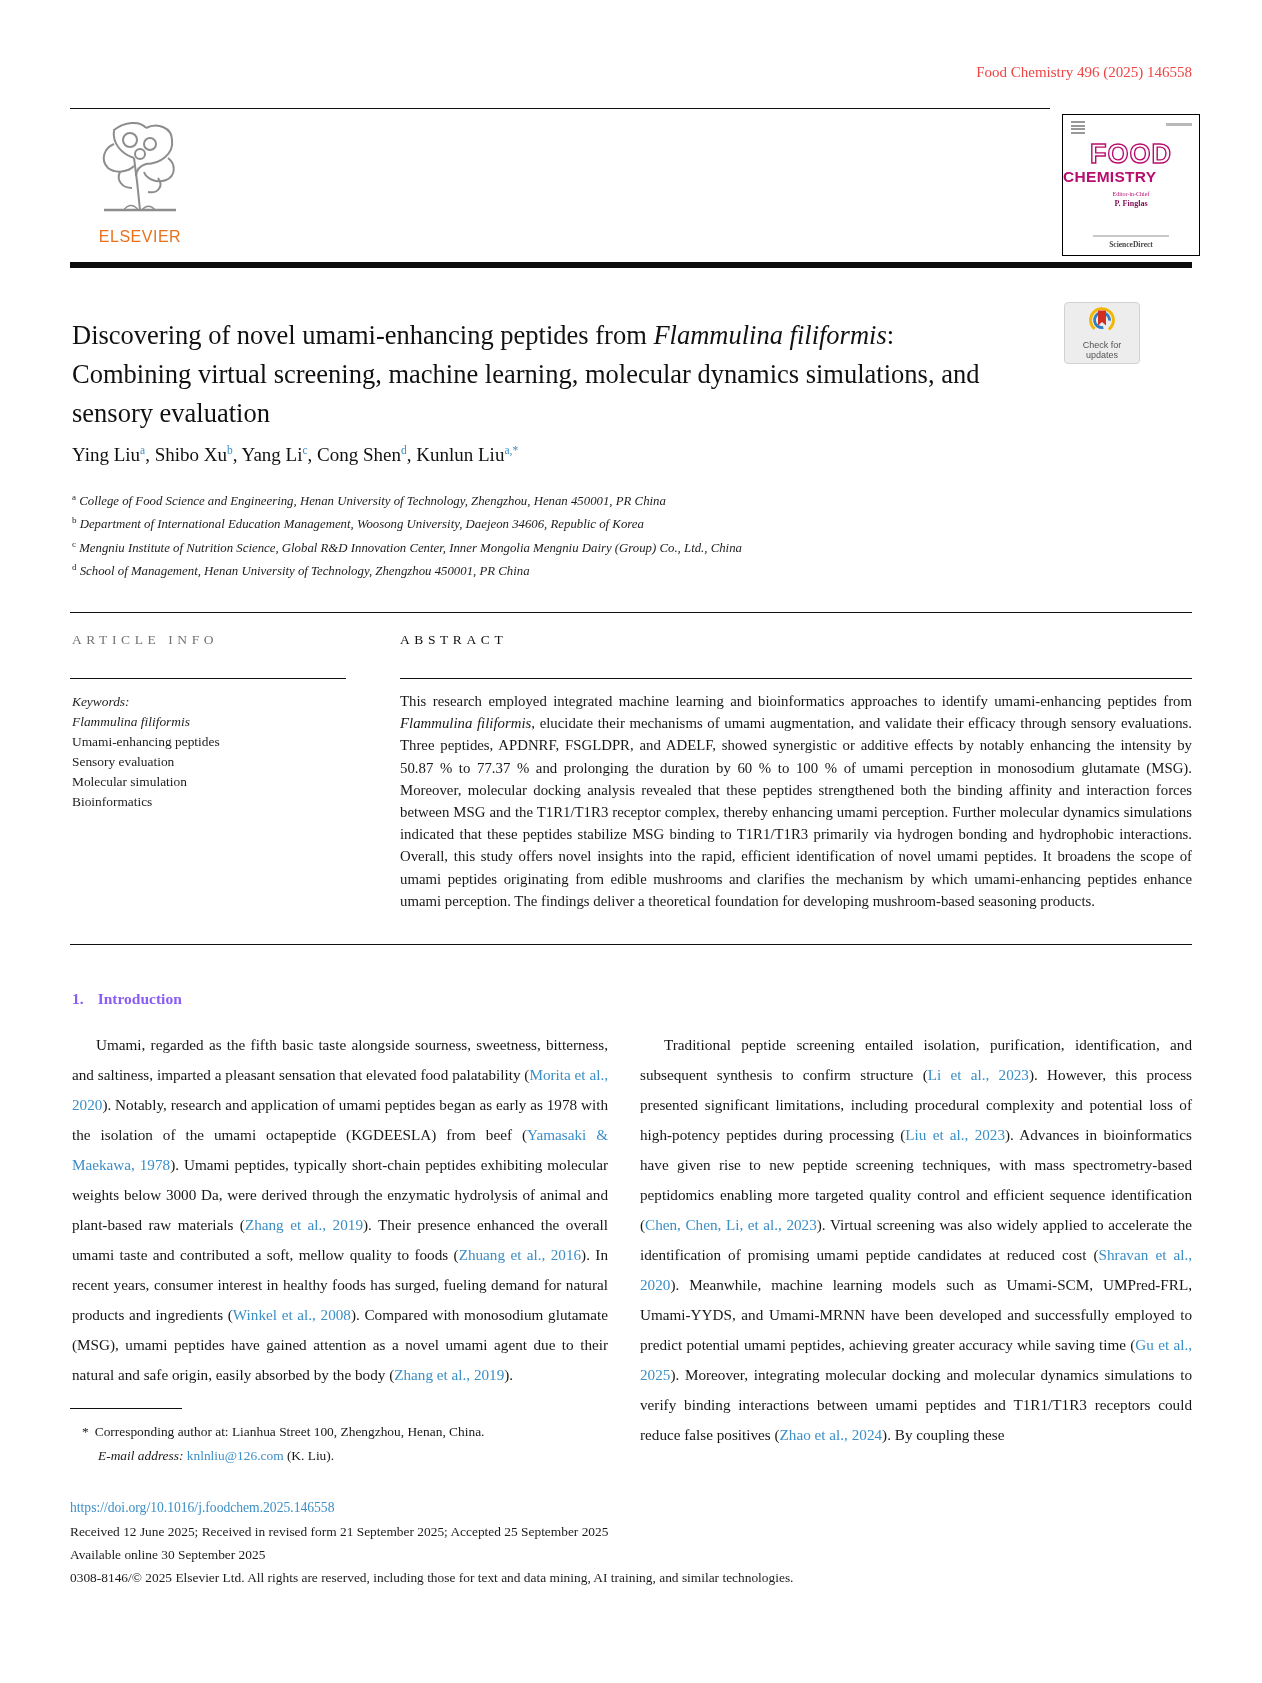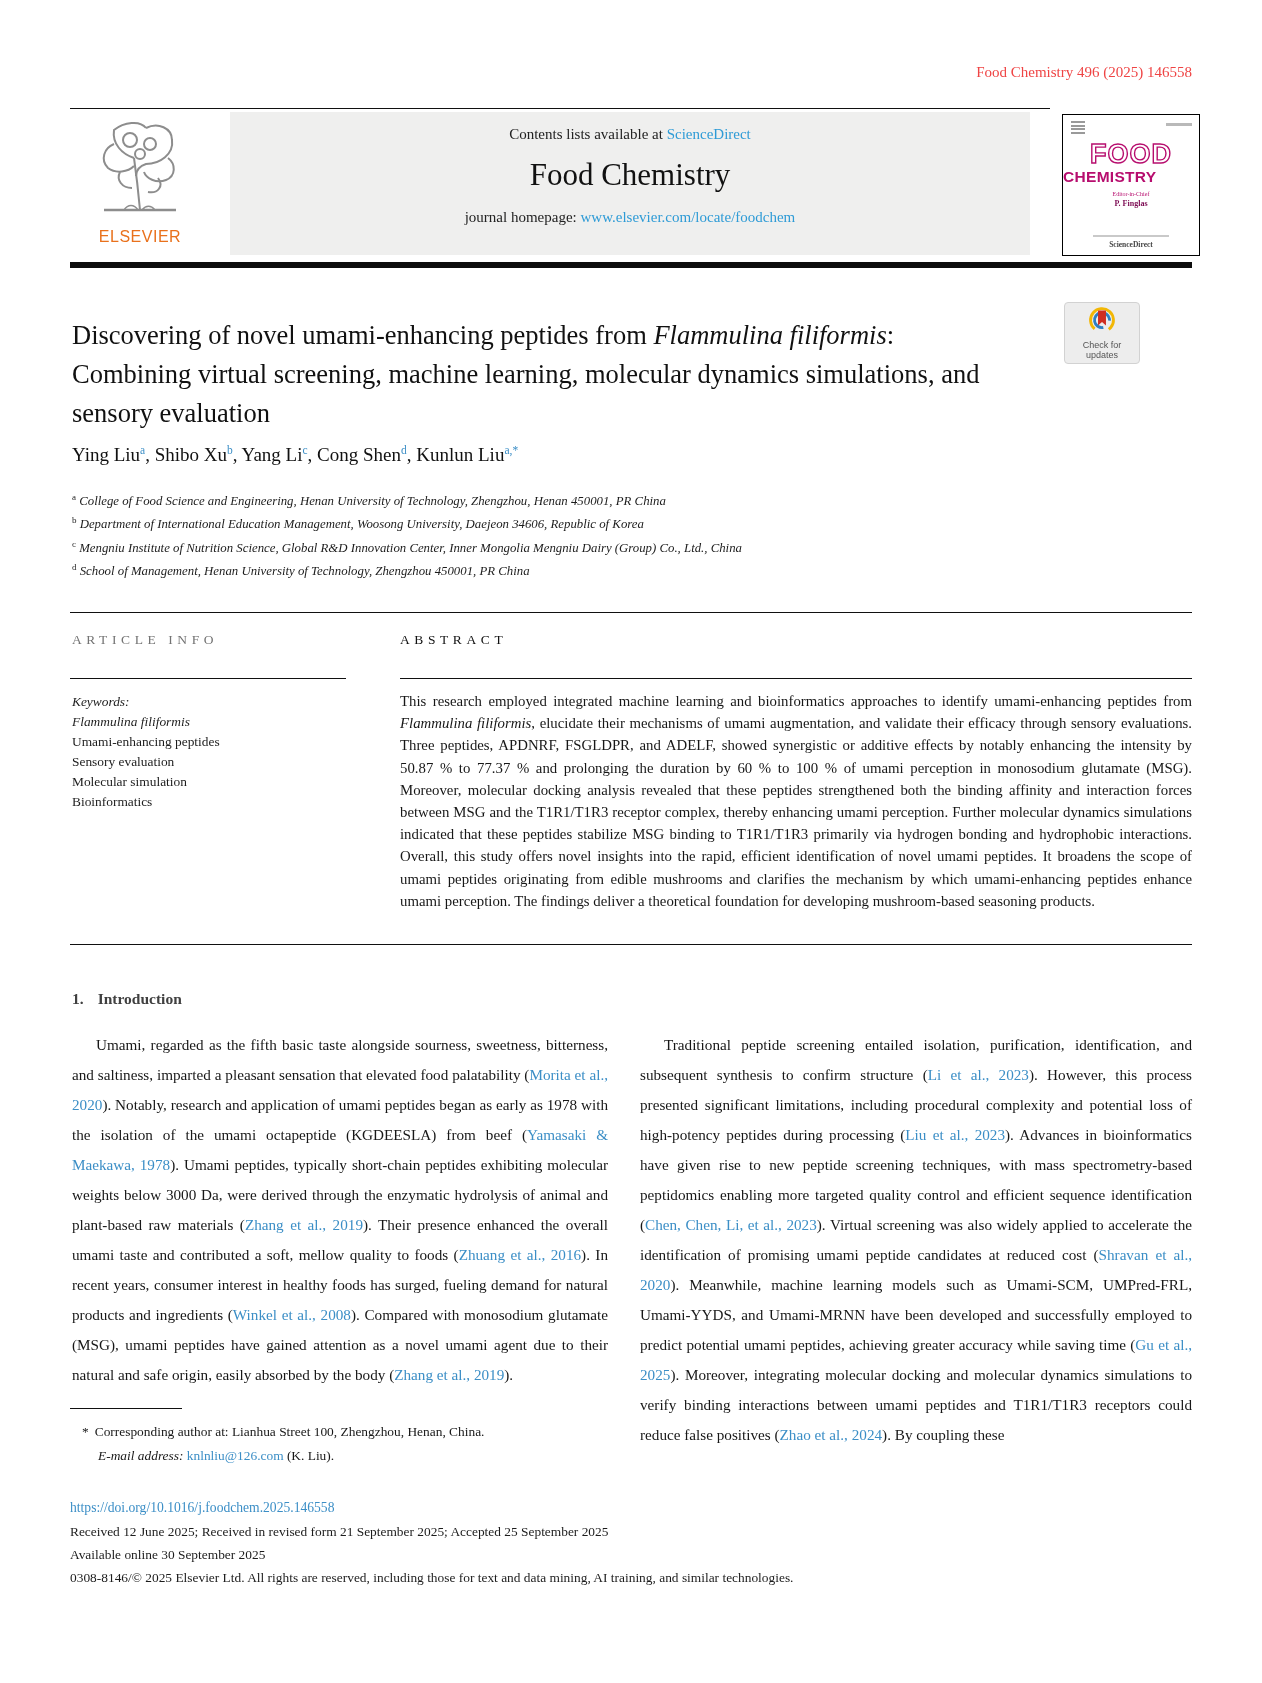--- a/index.html
+++ b/index.html
@@ -70,21 +70,21 @@
   .keywords .klabel { font-style:italic; }
   .kw-it { font-style:italic; }
 
   .abstract { left:400px; top:690px; width:792px; font-size:14.8px; line-height:22.2px;
               text-align:justify; color:#171717; }
   .abstract .it { font-style:italic; }
 
   .rule-full-2 { left:70px; top:944px; width:1122px; height:0; border-top:1.5px solid #111; }
 
   
-  .intro-head { left:72px; top:990px; font-size:15.5px; font-weight:700; color:#404040; }
+  .intro-head { left:72px; top:990px; font-size:15.5px; font-weight:700; color:#8b5cf6; }
   .intro-head .num { margin-right:14px; }
   .col { font-size:15.2px; line-height:30px; text-align:justify; color:#171717; }
   .col-left  { left:72px;  top:1030px; width:536px; }
   .col-right { left:640px; top:1030px; width:552px; }
   .col p { margin:0; text-indent:24px; }
   .link, .linkseg { color:#3b8ec6; }
 
   
   .fn-rule { left:70px; top:1408px; width:112px; height:0; border-top:1px solid #111; }
   .fn { left:82px; top:1420px; width:900px; font-size:13.4px; line-height:24px; color:#171717; }
@@ -121,29 +121,20 @@
           <circle cx="66" cy="30" r="6"></circle>
           <circle cx="56" cy="40" r="5"></circle>
           <path d="M20 96 h72" stroke-width="2.5"></path>
           <path d="M40 96 c4 -6 10 -6 14 0 M58 96 c4 -5 9 -5 13 0" stroke-width="1.5"></path>
         </g>
       </svg>
     </span>
     <div class="elsevier-word">ELSEVIER</div>
   </div>
 
-  <div class="abs band">
-    <div class="contents">
-      <span>Contents lists available at </span><span class="sd-link">ScienceDirect</span>
-    </div>
-    <div class="jtitle">Food Chemistry</div>
-    <div class="homepage">
-      <span>journal homepage: </span><span class="hp-link">www.elsevier.com/locate/foodchem</span>
-    </div>
-  </div>
 
   <div class="abs cover">
     <div class="minilogo">
         <div></div>
         <div></div>
         <div></div>
         <div></div>
       </div>
     <div class="issn-bar"></div>
     <div class="food">FOOD</div>

